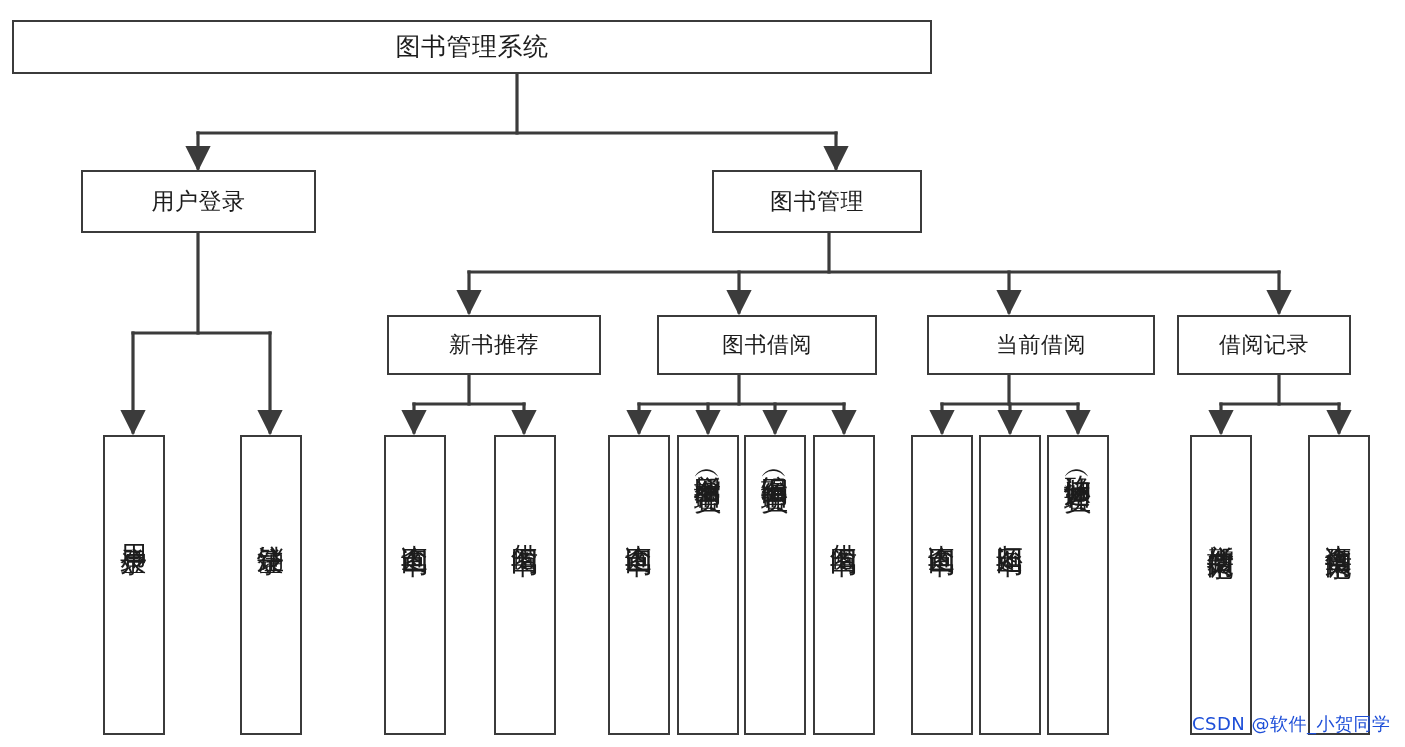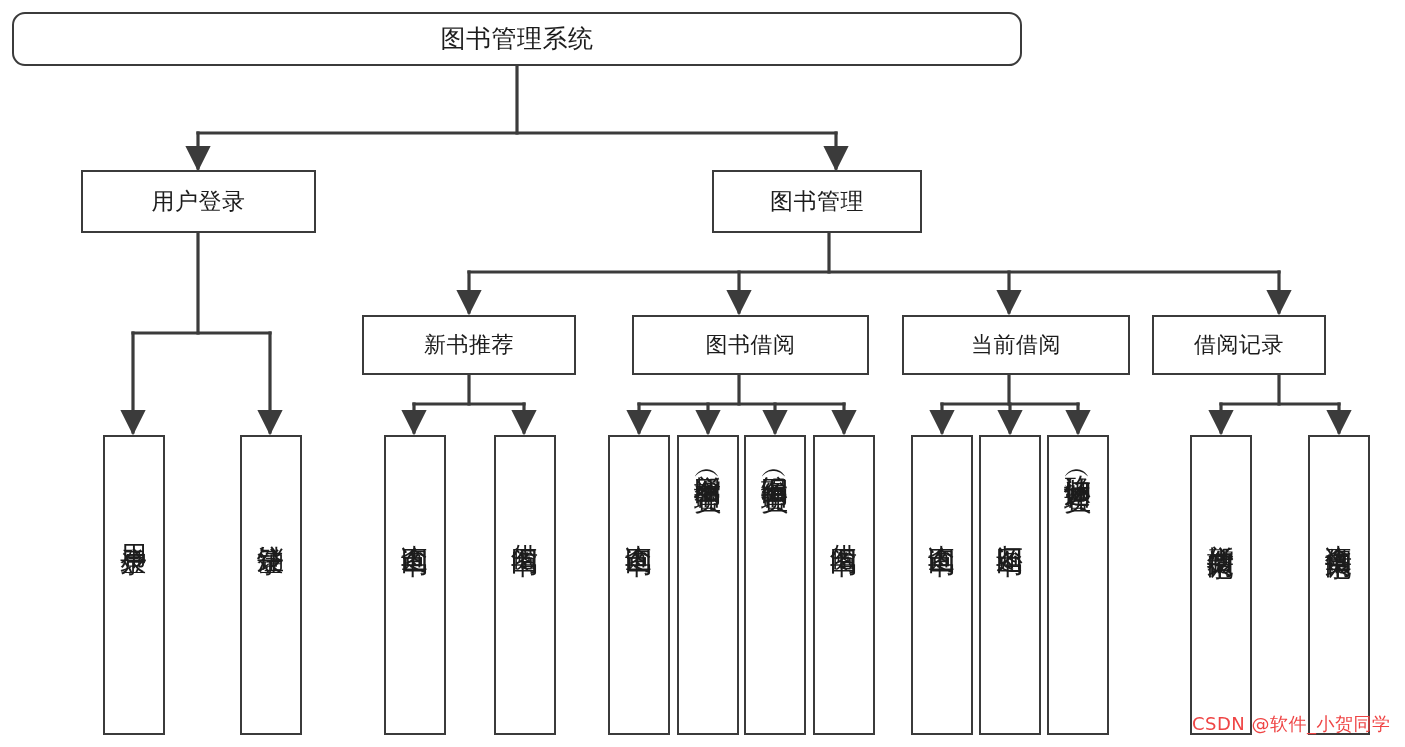--- a/index.html
+++ b/index.html
@@ -34,34 +34,34 @@
     justify-content:center;
     text-align:center;
   }
   .node .label{
     display:block;
     line-height:1.15;
     color:#1c1c1c;
     letter-spacing:.5px;
   }
   
-  .node.root{ left:12px; top:12px; width:1010px; height:54px;border-radius:13px; }
+  .node.root{ left:12px; top:20px; width:920px; height:54px; }
   .node.root .label{ font-size:25px; }
 
   
   .node.lvl2{ top:170px; height:63px; }
   .node.lvl2 .label{ font-size:23px; }
   .node.n-user-login{ left:81px; width:235px; }
   .node.n-book-manage{ left:712px; width:210px; }
 
   
-  .node.lvl3{ top:315px; height:60px; }
+  .node.lvl3{ top:315px; height:60px;margin-left:25px; }
   .node.lvl3 .label{ font-size:22px; }
   .node.n-new-rec{  left:362px;  width:214px; }
-  .node.n-borrow{   left:632px;  width:237px; }
+  .node.n-borrow{   left:632px;  width:220px; }
   .node.n-current{  left:902px;  width:228px; }
   .node.n-history{  left:1152px; width:174px; }
 
   
   .node.leaf{
     top:435px;
     height:300px;
     align-items:flex-start;
     justify-content:center;
     padding-top:6px;
@@ -78,21 +78,21 @@
   
   .node.leaf.center .label{ margin-top:80px; }
   .node.leaf.upper  .label{ margin-top:10px; }
 
   
   #watermark{
     position:absolute;
     left:1192px;
     top:712px;
     font-size:18px;
-    color:#ef4444;
+    color:#1d4ed8;
     white-space:nowrap;
     letter-spacing:.5px;
     user-select:none;
   }
 </style>
 </head>
 <body>
 
 <div id="canvas">
 

